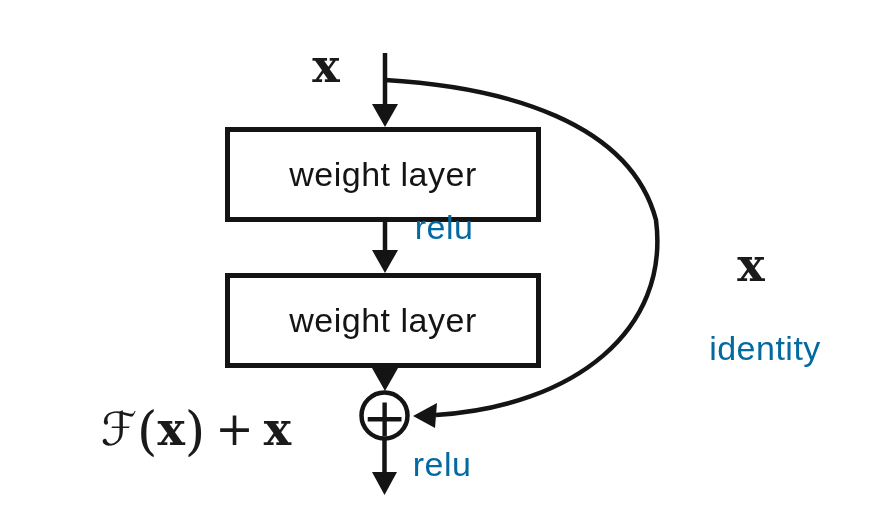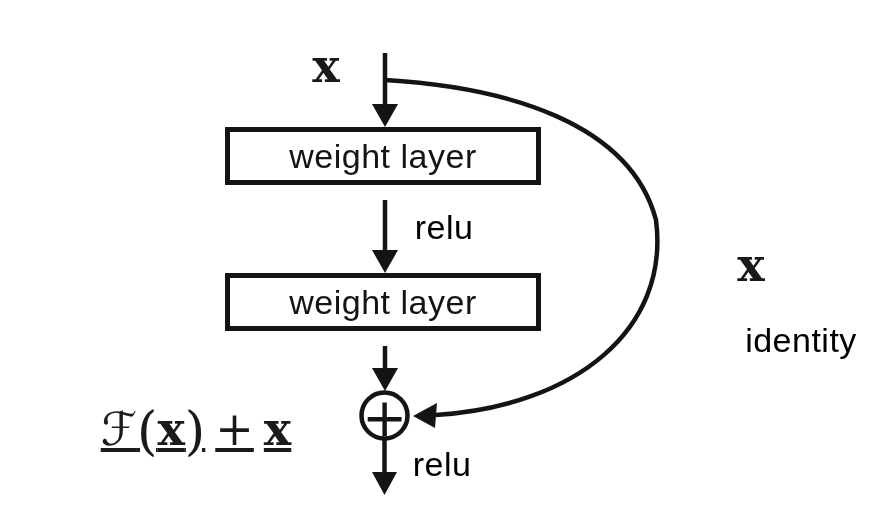--- a/index.html
+++ b/index.html
@@ -13,38 +13,38 @@
   }
   svg.lines {
     position: absolute;
     left: 0; top: 0;
     width: 881px; height: 507px;
   }
   .box {
     position: absolute;
     left: 225px;
     width: 316px;
-    height: 58px;
+    height: 95px;
     border: 5px solid #141414;
     background: #ffffff;
     box-sizing: border-box;
     display: flex;
     align-items: center;
     justify-content: center;
   }
   .box-label {
     font-size: 34px;
     color: #141414;
     letter-spacing: 0.5px;
   }
   .lbl {
     position: absolute;
     transform: translate(-50%, -50%);
     white-space: nowrap;
-    color: #000000;
+    color: #0369a1;
   }
   .sans-lbl { font-size: 34px; letter-spacing: 0.5px; }
   .math {
     font-family: "DejaVu Serif", "DejaVu Sans", serif;
     font-size: 46px;
     color: #1a1a1a;
   }
   .math .bold-x {
     font-weight: bold;
     font-family: "DejaVu Serif", serif;
@@ -108,21 +108,21 @@
   <div class="lbl math" style="left:326px; top:66px;">
     <span class="bold-x">x</span>
   </div>
 
 
   <div class="lbl sans-lbl" style="left:444px; top:227px;">relu</div>
 
   <div class="lbl math" style="left:751px; top:265px;">
     <span class="bold-x">x</span>
   </div>
-  <div class="lbl sans-lbl" style="left:765px; top:340px;margin-left:36px;">identity</div>
+  <div class="lbl sans-lbl" style="left:765px; top:348px;">identity</div>
 
-  <div class="lbl math" style="left:196px; top:429px;text-decoration:underline;">
+  <div class="lbl math" style="left:196px; top:429px;">
     <span class="script-f">ℱ</span><span class="paren">(</span><span class="bold-x">x</span><span class="paren">)</span><span class="plus-op">+</span><span class="bold-x">x</span>
   </div>
 
   <div class="lbl sans-lbl" style="left:442px; top:464px;">relu</div>
 
 </div>
 
 </body></html>

